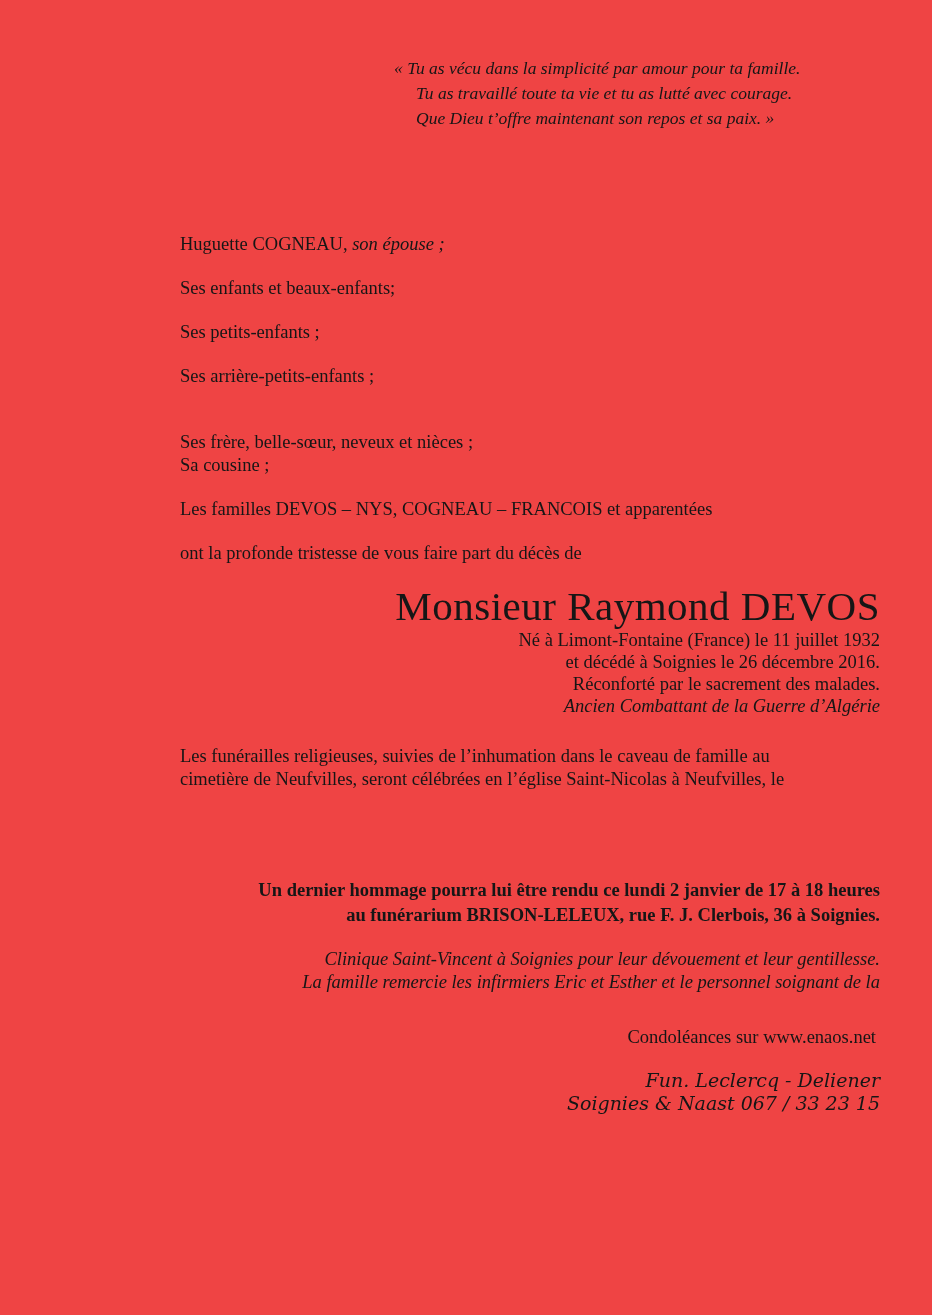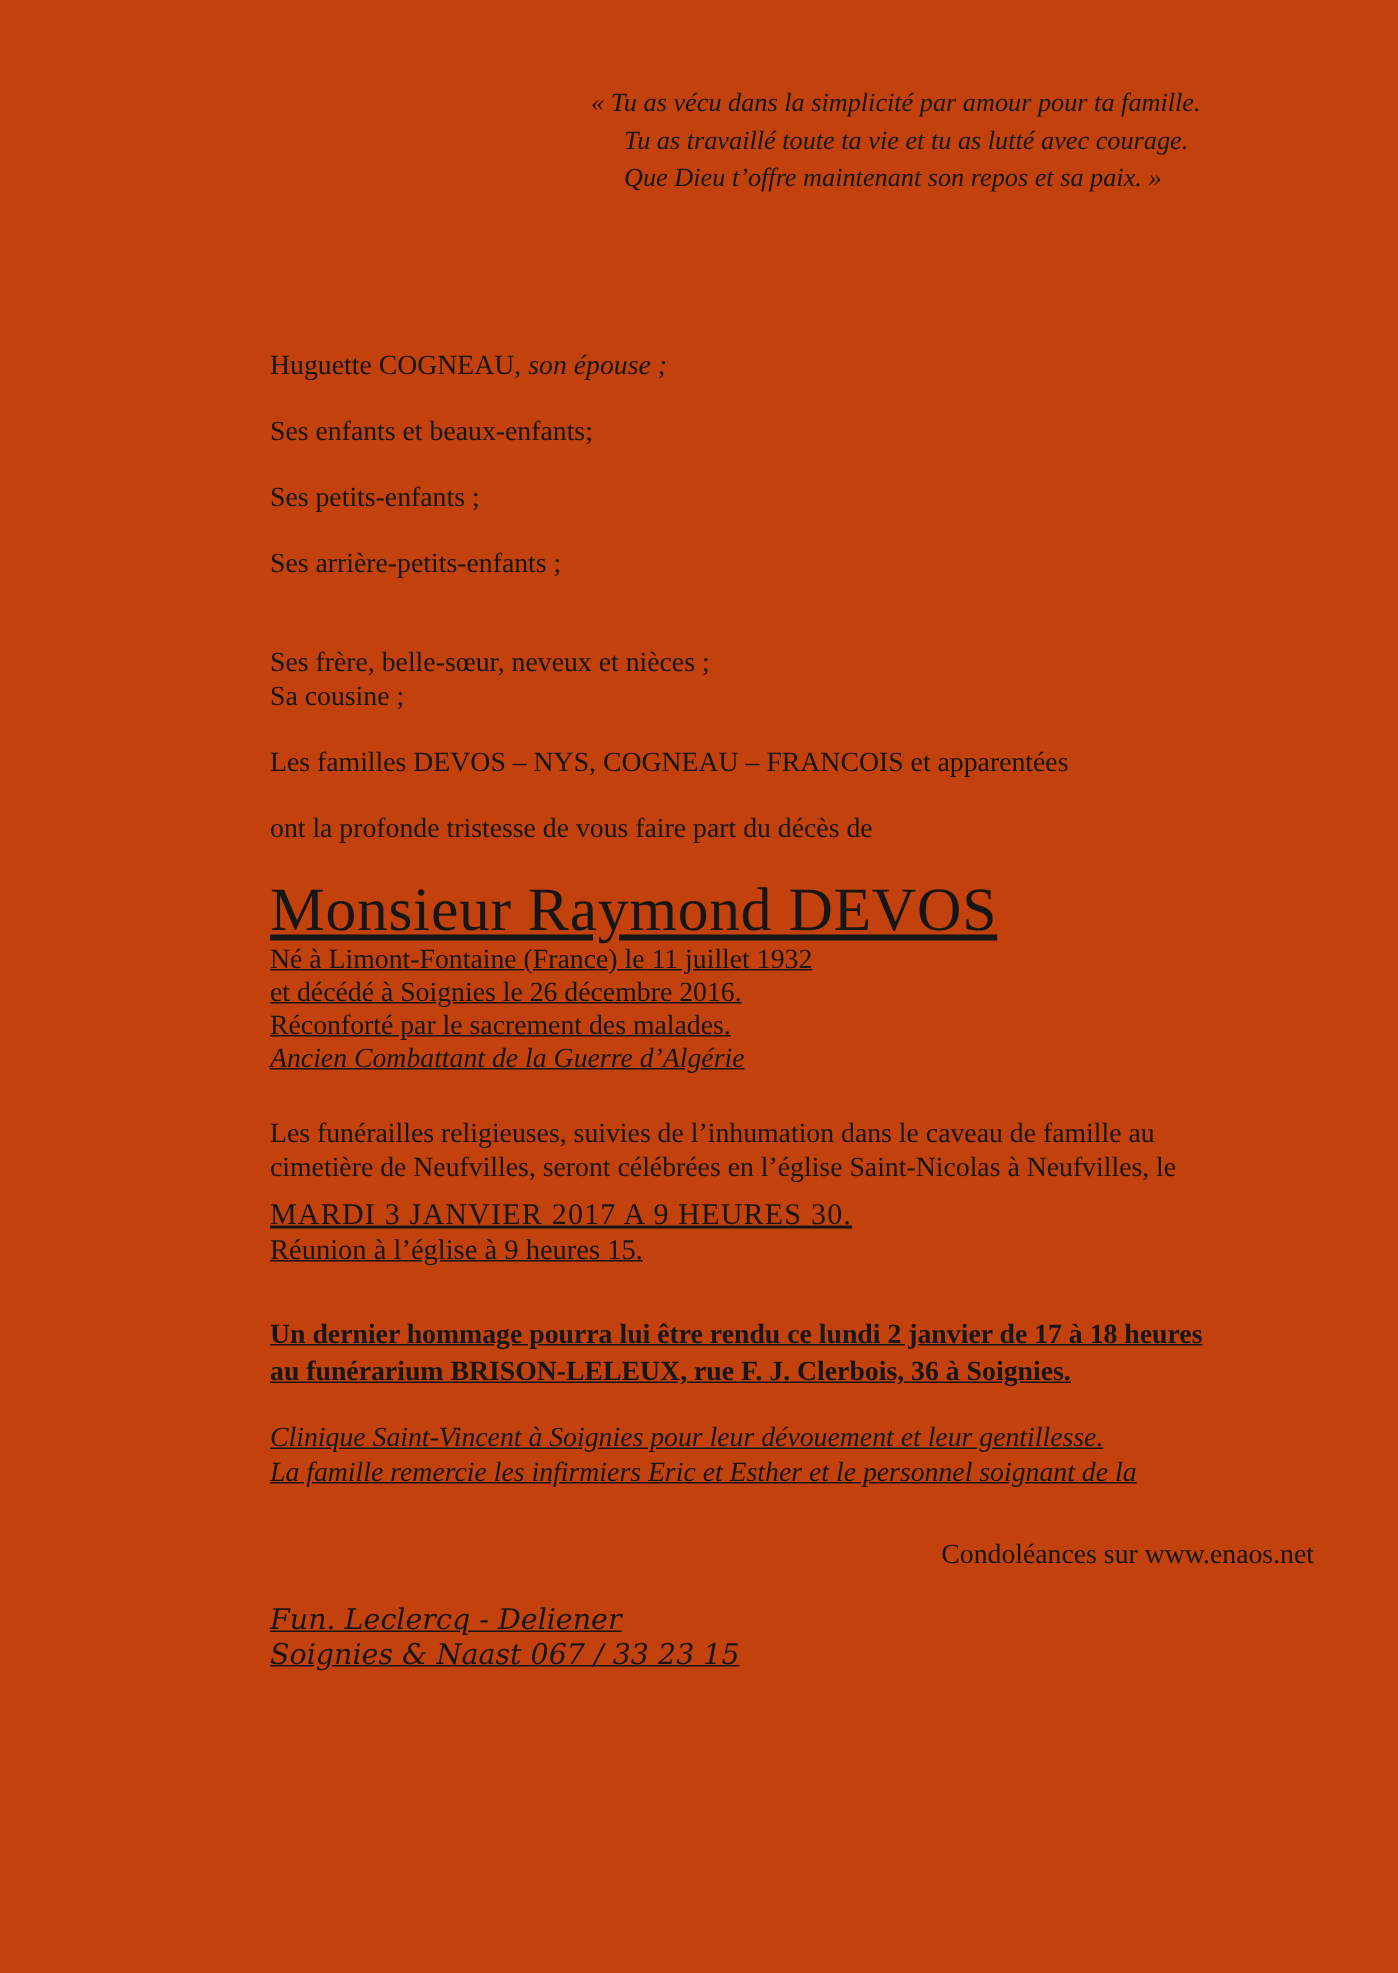--- a/index.html
+++ b/index.html
@@ -1,21 +1,21 @@
 <!DOCTYPE html>
 <html><head>
 <meta charset="utf-8">
 <style>
   html, body { margin: 0; padding: 0; }
   body { background: #ffffff; }
   .page {
     position: relative;
     width: 932px;
     height: 1315px;
-    background: #c2410c;
+    background: #ef4444;
     color: #161616;
     font-family: "Liberation Serif", serif;
     overflow: hidden;
   }
   .line { white-space: nowrap; }
 
   
   .quote {
     position: absolute;
     top: 56px;
@@ -42,22 +42,21 @@
   .fi-4 { top: 432px; }
   .fi-5 { top: 455px; }
   .fi-6 { top: 499px; }
   .fi-7 { top: 543px; }
 
   
   .center-col {
     position: absolute;
     left: 180px;
     width: 700px;
-    text-align: left;
-    text-decoration: underline;
+    text-align: right;
   }
 
   .deceased-block { top: 583px; }
   .deceased-title {
     font-size: 41px;
     line-height: 46px;
     letter-spacing: 0.5px;
     white-space: nowrap;
   }
   .deceased-details { font-size: 18.5px; line-height: 22px; }
@@ -128,24 +127,20 @@
       <div class="line">Réconforté par le sacrement des malades.</div>
       <div class="line veteran">Ancien Combattant de la Guerre d’Algérie</div>
     </div>
   </div>
 
   <div class="funeral-para">
     <div class="line">Les funérailles religieuses, suivies de l’inhumation dans le caveau de famille au</div>
     <div class="line">cimetière de Neufvilles, seront célébrées en l’église Saint-Nicolas à Neufvilles, le</div>
   </div>
 
-  <div class="center-col date-block">
-    <div class="date-line">MARDI 3 JANVIER 2017 A 9 HEURES 30.</div>
-    <div class="meeting-line">Réunion à l’église à 9 heures 15.</div>
-  </div>
 
   <div class="center-col tribute-block">
     <div class="line">Un dernier hommage pourra lui être rendu ce lundi 2 janvier de 17 à 18 heures</div>
     <div class="line">au funérarium BRISON-LELEUX, rue F. J. Clerbois, 36 à Soignies.</div>
   </div>
 
   <div class="center-col thanks-block">
     <div class="line">Clinique Saint-Vincent à Soignies pour leur dévouement et leur gentillesse.</div>
     <div class="line">La famille remercie les infirmiers Eric et Esther et le personnel soignant de la</div>
   </div>

